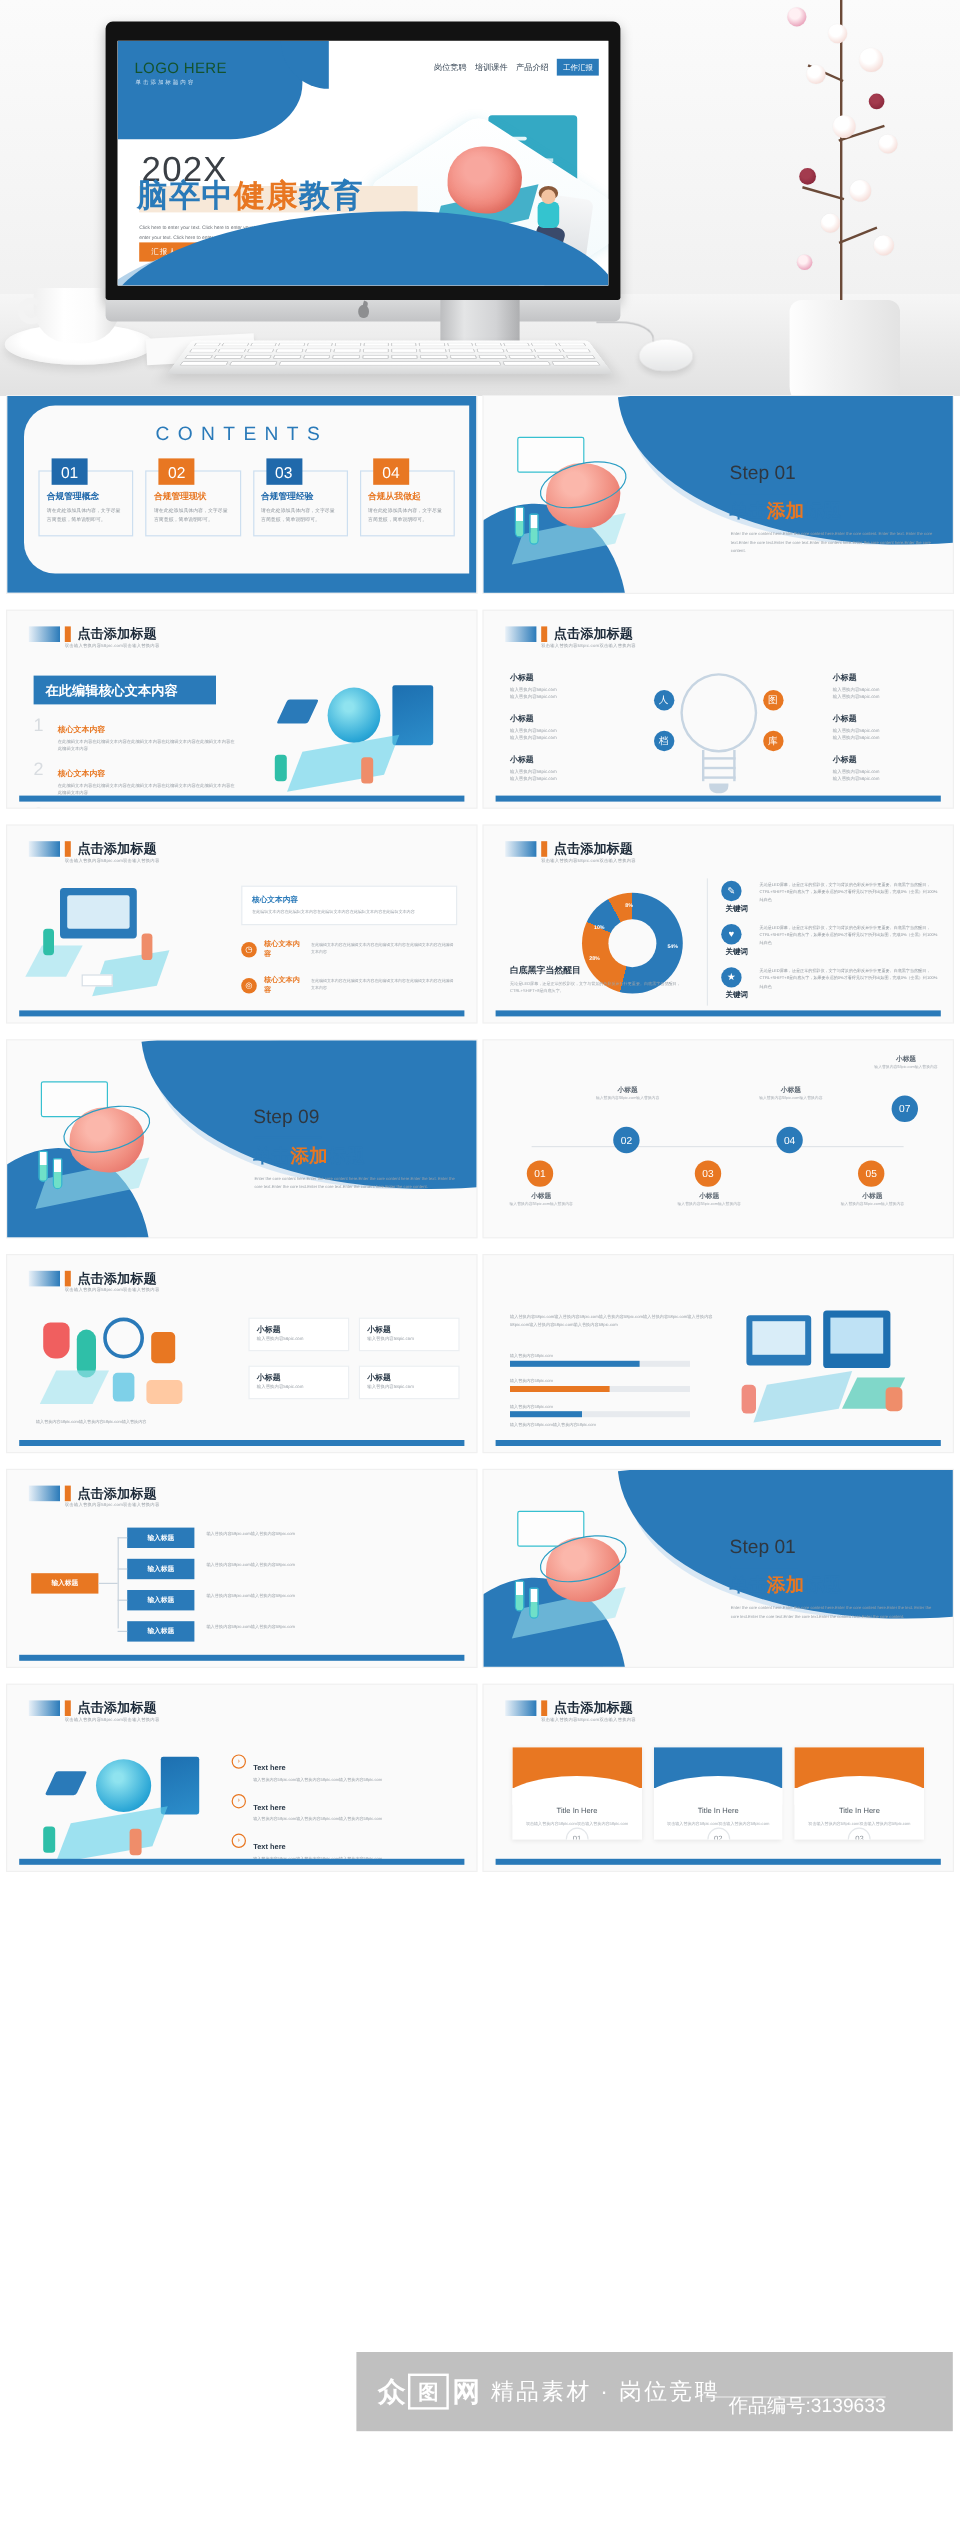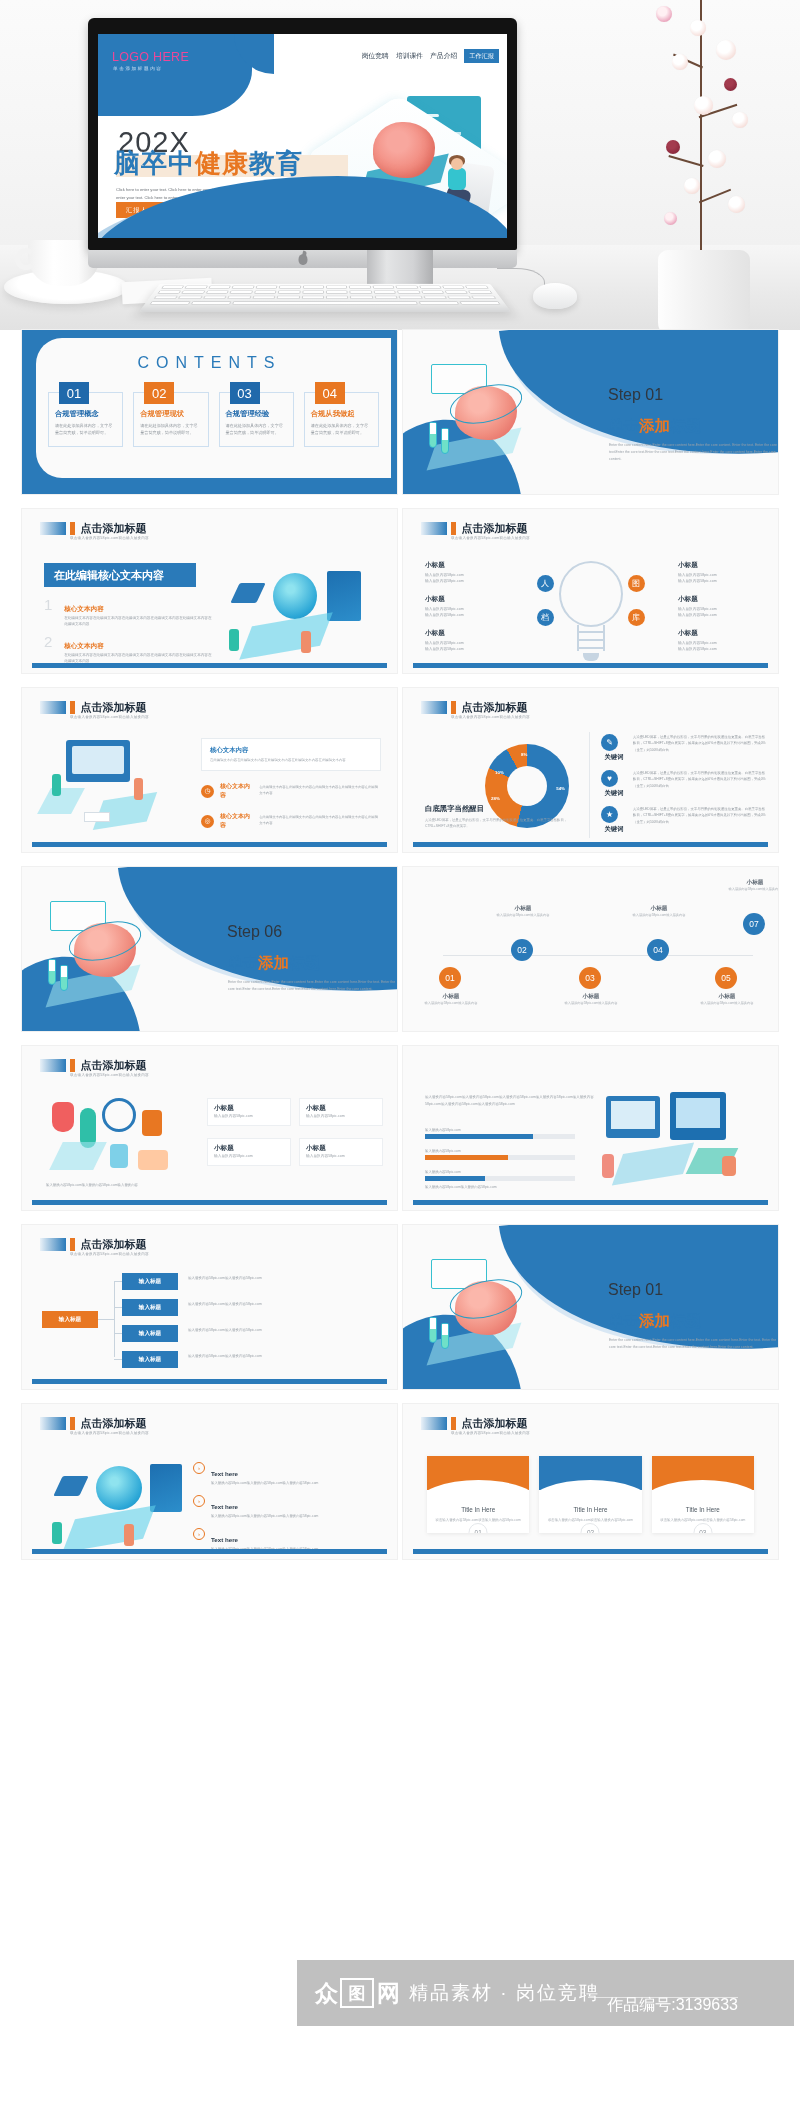--- a/index.html
+++ b/index.html
@@ -120,21 +120,21 @@
   
   .cover { position:absolute; inset:0; background:#ffffff; overflow:hidden; }
   .cover-bluetop {
     position:absolute; left:0; top:0; width:154px; height:82px;
     background:#2a7ab9; border-bottom-right-radius:60px 46px;
   }
   .cover-bluetop:after{
     content:""; position:absolute; right:-22px; top:0; width:40px; height:40px;
     background:#2a7ab9; border-bottom-left-radius:40px;
   }
-  .logo-here { position:absolute; left:14px; top:16px; color:#ec4899; font-size:12.5px; font-weight:bold; letter-spacing:.3px;text-align:center; }
+  .logo-here { position:absolute; left:14px; top:16px; color:#14532d; font-size:12.5px; font-weight:bold; letter-spacing:.3px;text-align:center; }
   .logo-here span { font-weight:normal; }
   .logo-sub { position:absolute; left:15px; top:32px; color:#cfe3f4; font-size:4.6px; letter-spacing:1.6px; }
   .cover-nav { position:absolute; right:8px; top:15px; display:flex; align-items:center; gap:7px; font-size:6.8px; color:#2c3c4c; }
   .cover-nav .active { background:#2a7ab9; color:#fff; padding:2.5px 5px; font-size:6.2px; }
   .cover-year { position:absolute; left:20px; top:92px; font-size:29px; color:#3a3f45; letter-spacing:1px; }
   .cover-title-bg { position:absolute; left:18px; top:121px; width:232px; height:22px; background:#f7e8d8; }
   .cover-title { position:absolute; left:16px; top:112px; font-size:26px; font-weight:bold; letter-spacing:1px; }
   .cover-title .b { color:#2a7ab9; }
   .cover-title .o { color:#e87722; }
   .cover-desc { position:absolute; left:18px; top:152px; width:180px; font-size:4.1px; line-height:1.85; color:#6b7076; }
@@ -183,21 +183,21 @@
     background:linear-gradient(180deg,#f6f7f8,#dcdfe2);
     border-radius:6px; transform:rotate(8deg);
   }
   .p-head { position:absolute; left:12px; top:2px; width:12px; height:12px; background:#f3c3a1; border-radius:50%; }
   .p-hair { position:absolute; left:10px; top:-1px; width:16px; height:11px; background:#8a5a3b; border-radius:50% 50% 40% 40%; }
   .p-body { position:absolute; left:9px; top:12px; width:18px; height:22px; background:#34c4cf; border-radius:5px; }
   .p-leg { position:absolute; left:6px; top:32px; width:24px; height:26px; background:#3a4a6b; border-radius:6px; transform:rotate(16deg); }
 
   
   .page { position:absolute; left:0; top:330px; width:800px; background:#ffffff; }
-  .row { display:flex; gap:6px; padding:0 22px; margin-bottom:15px; }
+  .row { display:flex; gap:6px; padding:0 6px; margin-bottom:15px; }
   .slide {
     position:relative; width:100%; background:#fafafa; overflow:hidden;
     box-shadow:0 0 0 1px #f0f0f0;
   }
   .slide.half { width:391px; }
   .h164 { height:164px; }
   .h155 { height:155px; }
 
   
   .sec-head { position:absolute; left:18px; top:12px; display:flex; align-items:center; gap:4px; }
@@ -792,21 +792,21 @@
       <div class="step-bl2"></div>
       <div class="step-bl"></div>
       <div class="ill-brain" style="left:22px;top:34px;width:150px;height:110px;">
         <div class="ib-panel" style="left:6px;top:0;"></div>
         <div class="ib-plate" style="left:10px;top:72px;"></div>
         <div class="ib-core" style="left:30px;top:22px;"></div>
         <div class="ib-ring" style="left:24px;top:22px;"></div>
         <div class="ib-tube" style="left:4px;top:58px;"></div>
         <div class="ib-tube" style="left:16px;top:64px;"></div>
       </div>
-      <div class="step-label">Step 06</div>
+      <div class="step-label">Step 09</div>
       <div class="step-rule"></div>
       <div class="step-cn"><span class="b">单击</span><span class="o">添加</span><span class="b">标题</span></div>
       <div class="step-desc">Enter the core content here.Enter the core content here.Enter the core content here.Enter the text. Enter the core text.Enter the core text.Enter the core text.Enter the content here.Enter the core content.</div>
     </div>
 
     <div class="slide half h164">
       <div class="nc-line" style="left:40px;top:88px;width:310px;"></div>
 
       <div class="nc orange" style="left:36px;top:100px;">01</div>
       <div class="nc blue" style="left:108px;top:72px;">02</div>

